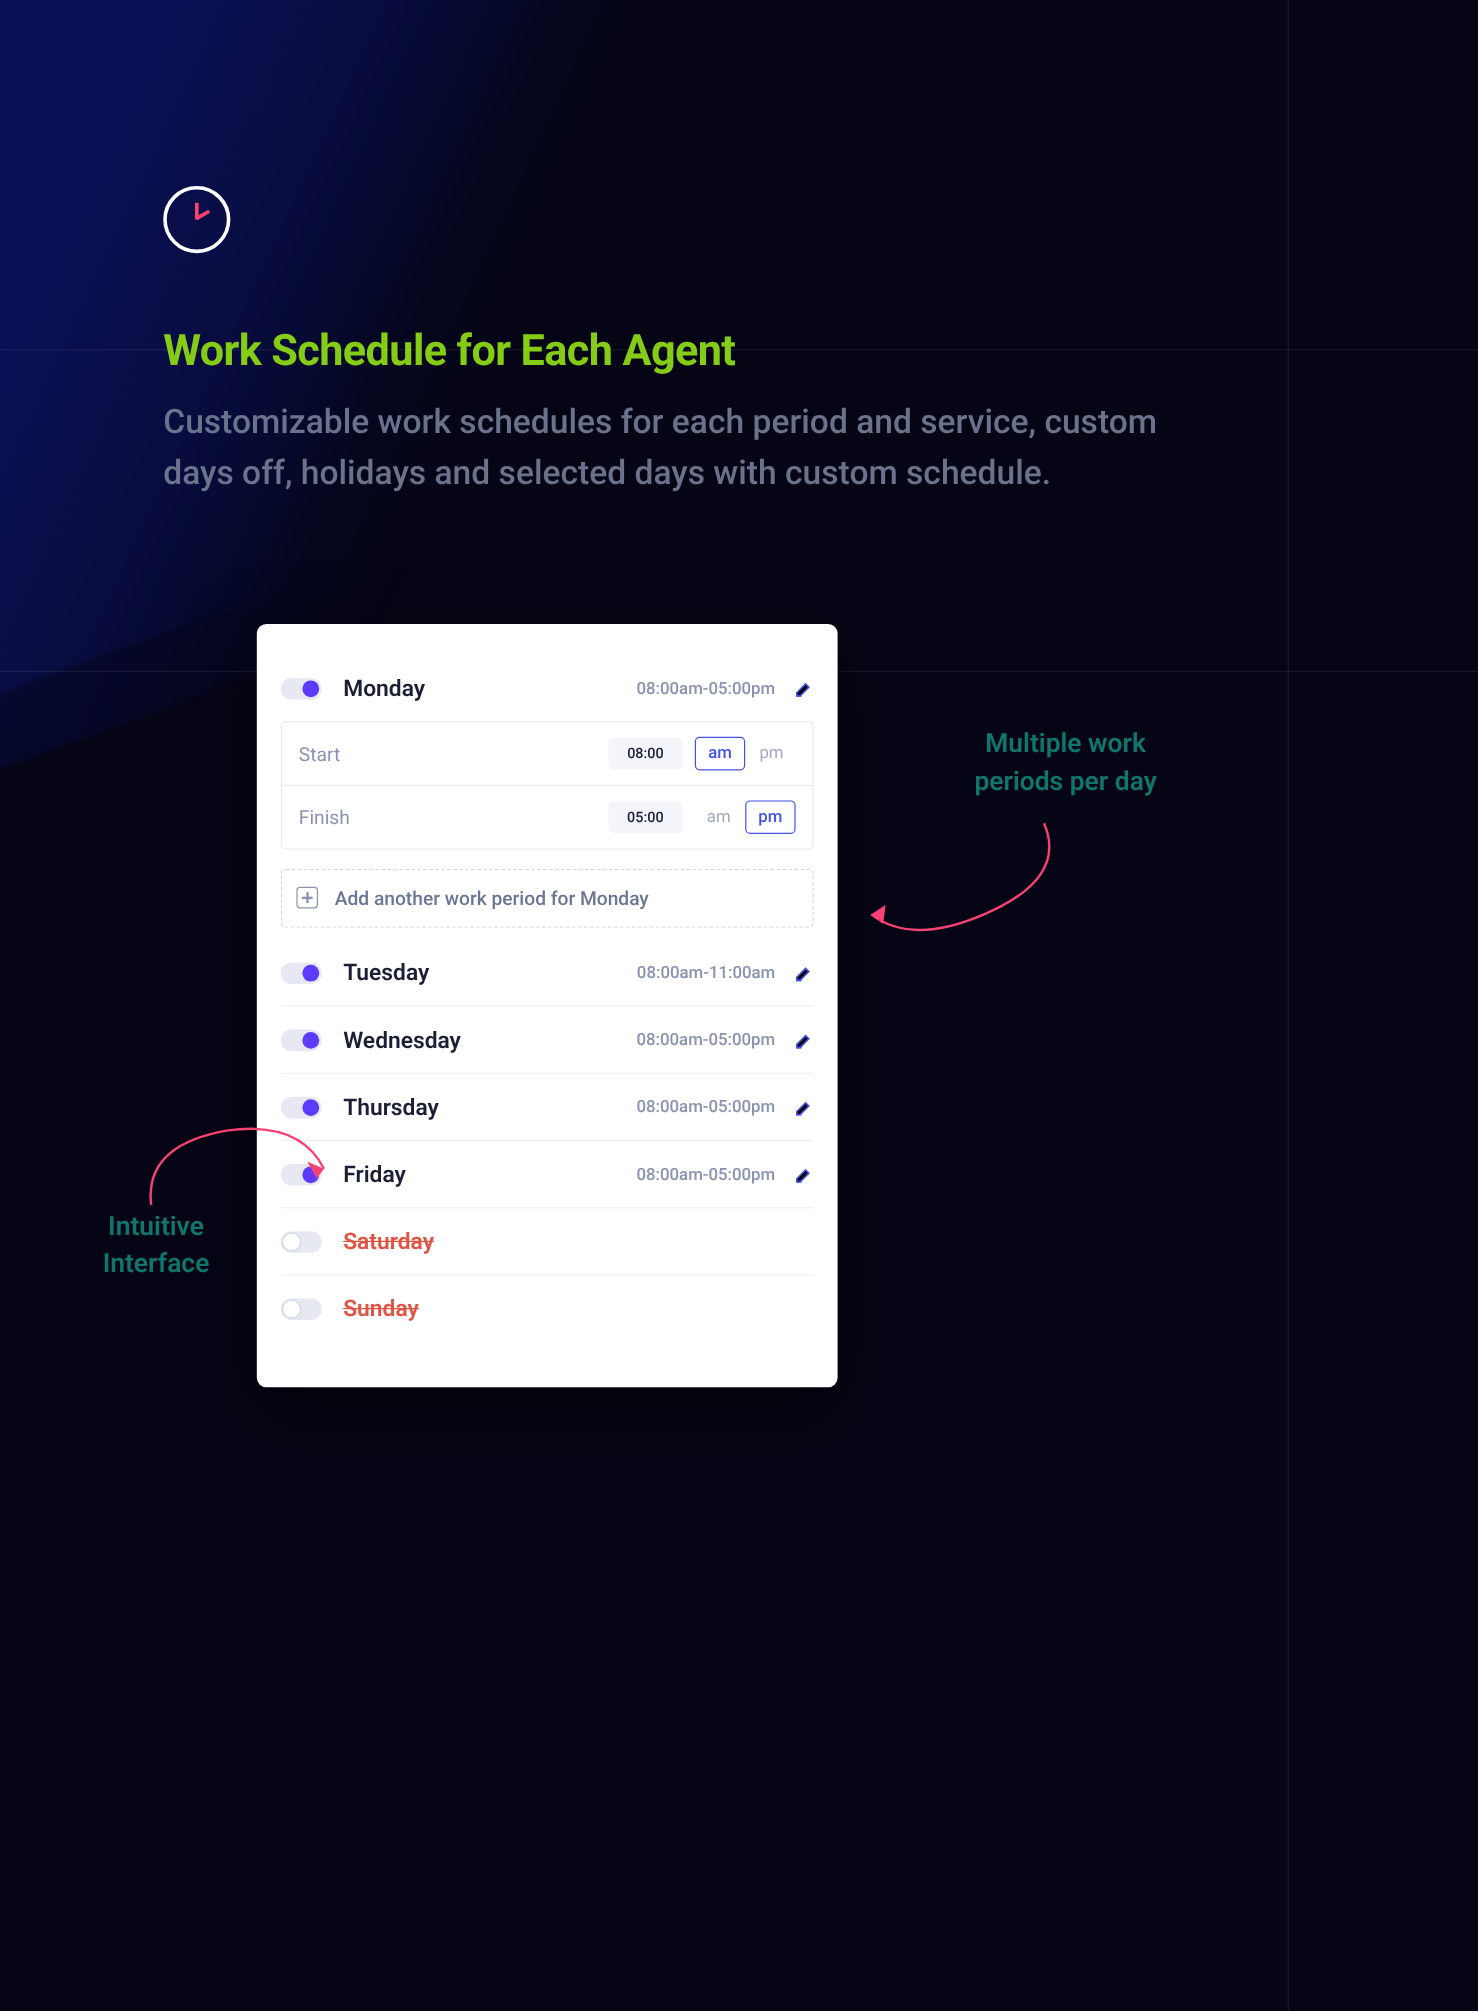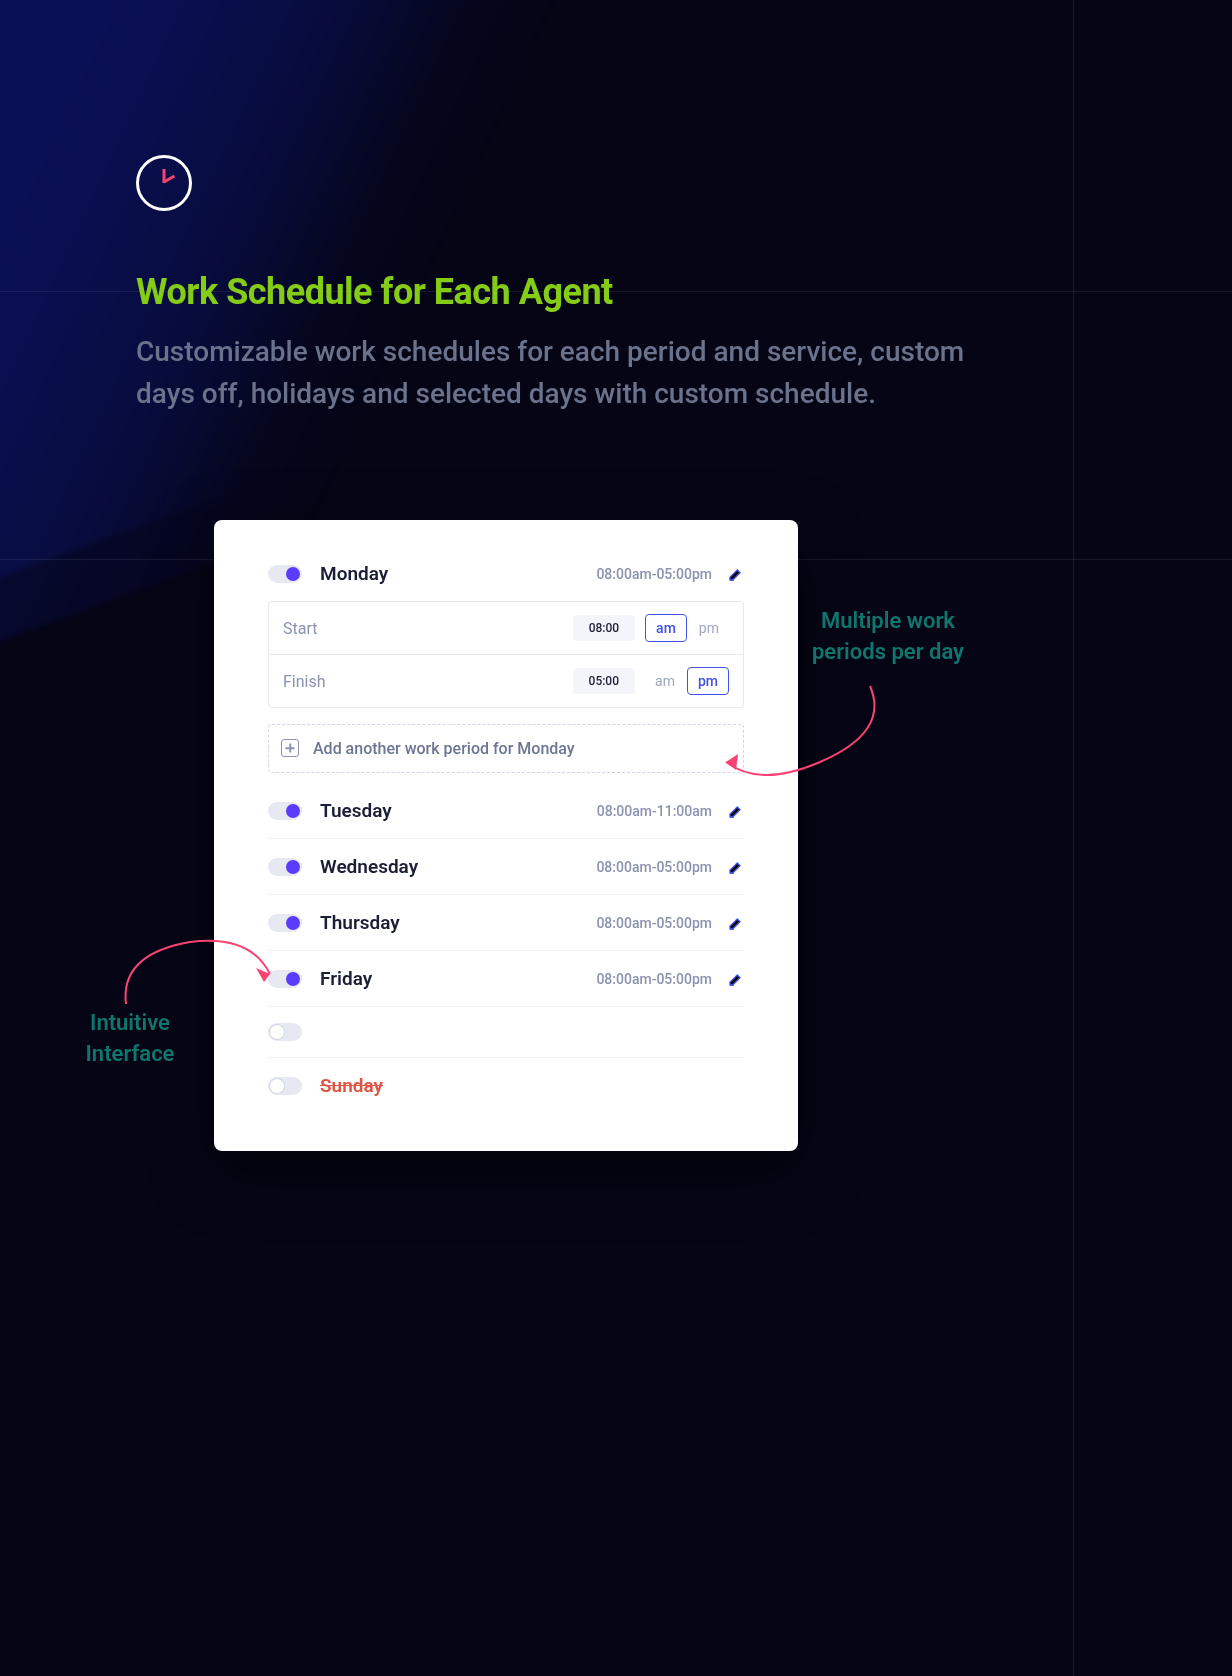--- a/index.html
+++ b/index.html
@@ -71,25 +71,25 @@
     color:#6a728c;
     font-size:28px;
     line-height:1.5;
     font-weight:500;
     max-width:860px;
   }
   
   .card{
     position:absolute;
     top:520px;left:214px;
-    width:584px;
+    width:484px;
     background:#fff;
     border-radius:8px;
     box-shadow:0 20px 60px rgba(0,0,0,0.5);
-    padding:38px 54px;
+    padding:38px 20px;
   }
   .day-row{
     display:flex;
     align-items:center;
     padding:16px 0;
     border-top:1px solid #eef0f5;
   }
   .day-row:first-child{border-top:none;padding-top:4px;}
   .toggle{
     width:34px;height:18px;
@@ -301,20 +301,21 @@
         <div class="toggle on"></div>
         <div class="day-name">Friday</div>
         <div class="day-time">08:00am-05:00pm</div>
         <div class="edit-icon"><svg viewBox="0 0 24 24">
             <path d="M3 17l11-11 4 4-11 11H3v-4z" stroke-width="2"></path>
             <path d="M3 21h6" stroke-width="2"></path>
           </svg></div>
       </div>
       <div class="day-row">
         <div class="toggle off"></div>
+        <div class="day-name off">Saturday</div>
       </div>
       <div class="day-row">
         <div class="toggle off"></div>
         <div class="day-name off">Sunday</div>
       </div>
     </div>
 
 </div>
 
 <div class="callout" style="top:606px;left:798px;width:180px;">Multiple work<br>periods per day</div>

